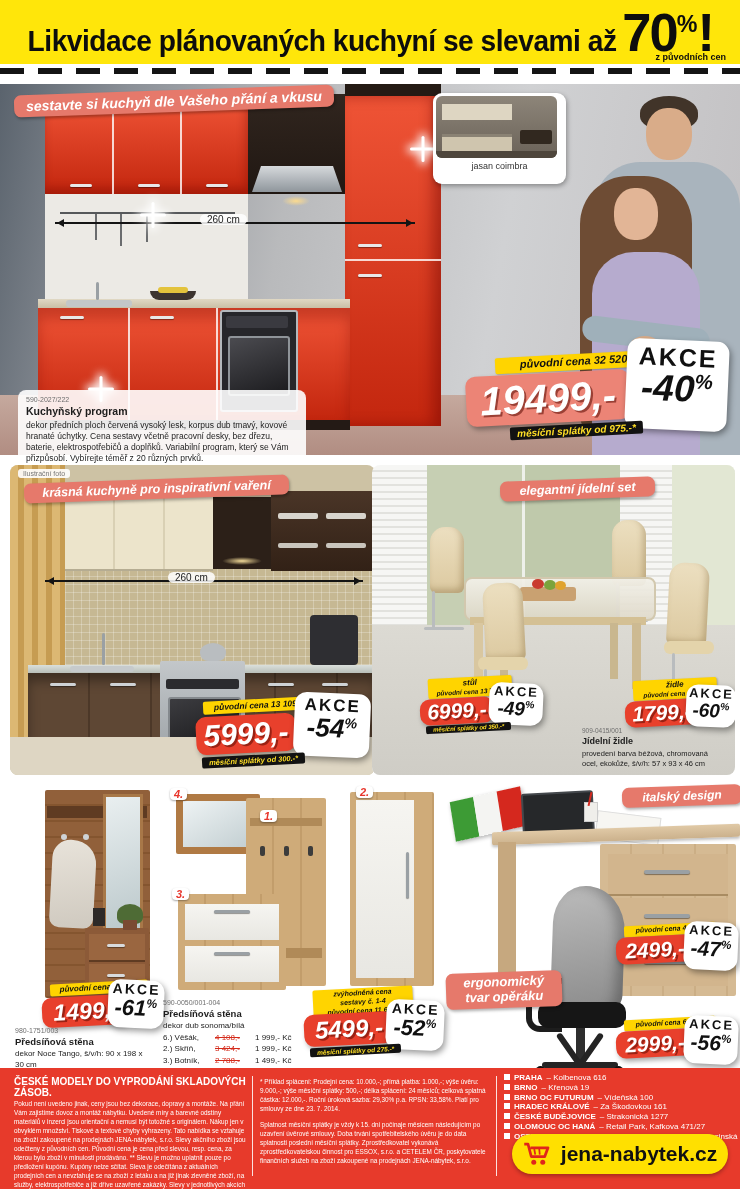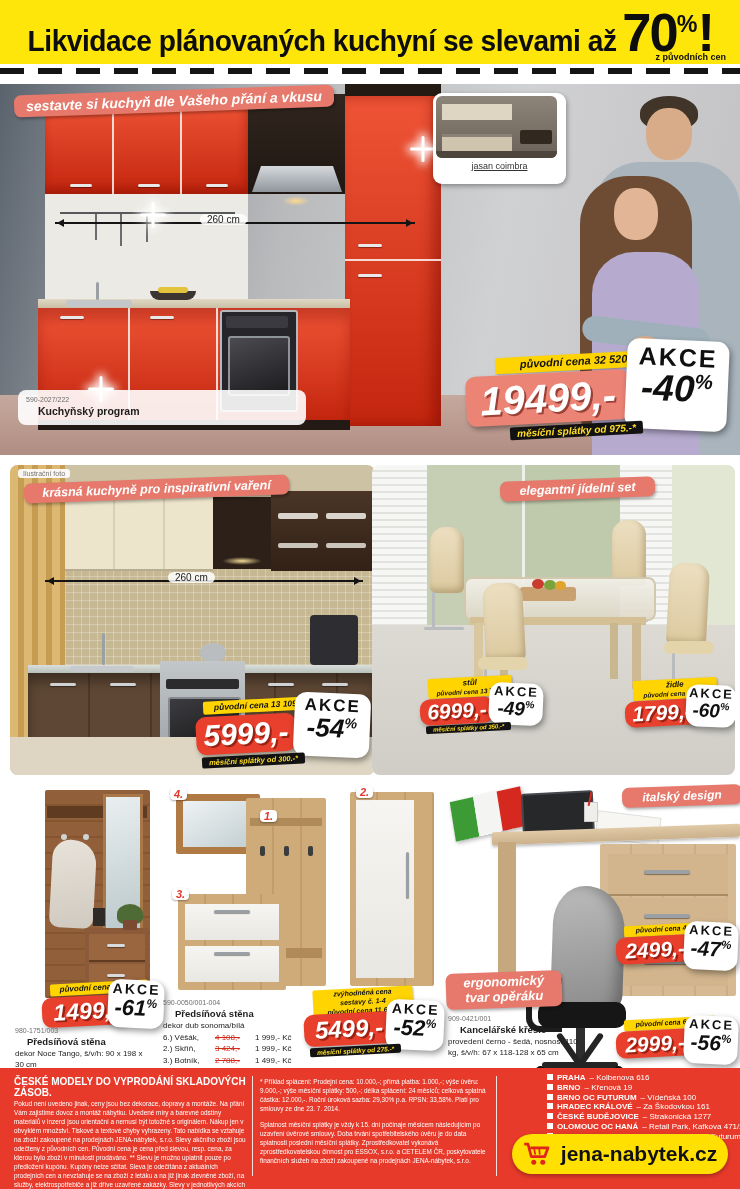--- a/index.html
+++ b/index.html
@@ -33,21 +33,21 @@
   .akce{position:absolute;background:#fff;border-radius:12px;transform:rotate(2.5deg);color:#101010;
         text-align:center;box-shadow:2px 3px 6px rgba(0,0,0,.4);padding:4px 4px;}
   .akce-word{font-weight:bold;letter-spacing:2px;line-height:1.05;}
   .akce-disc{font-weight:bold;font-style:italic;line-height:1.0;white-space:nowrap;}
   .akce-disc sup{font-size:55%;}
   .inst{position:absolute;background:#121212;color:#ffdf26;font-weight:bold;font-style:italic;
         transform:rotate(-3deg);padding:1px 7px;border-radius:2px;white-space:nowrap;}
   .prod{position:absolute;color:#1c1c1c;line-height:1.3;font-size:8.5px;}
   .prod.boxed{background:rgba(255,255,255,.9);border-radius:8px;padding:5px 8px;}
   .code{font-size:7px;color:#6d6d6d;}
-  .name{font-size:10.5px;font-weight:bold;margin:1px 12px;}
+  .name{font-size:10.5px;font-weight:bold;margin:1px 0;}
   .dim{position:absolute;border-top:2px solid #141414;}
   .dim:before,.dim:after{content:"";position:absolute;top:-5px;border:4px solid transparent;}
   .dim:before{left:-2px;border-right:7px solid #141414;}
   .dim:after{right:-2px;border-left:7px solid #141414;}
   .dimlabel{position:absolute;background:rgba(255,255,255,.85);border-radius:8px;padding:0 7px;
             font-size:10px;color:#222;}
   .sparkle{position:absolute;width:26px;height:26px;}
   .sparkle:before,.sparkle:after{content:"";position:absolute;background:#fff;border-radius:2px;
             box-shadow:0 0 8px 3px rgba(255,255,255,.85);}
   .sparkle:before{left:50%;top:0;width:3px;height:100%;transform:translateX(-50%);}
@@ -61,21 +61,21 @@
   .p1-floor{left:0;top:311px;width:740px;height:60px;
             background:linear-gradient(180deg,#c5a99e,#b18d82);}
   .cab{background:linear-gradient(180deg,#ef5436,#c3260e);}
   .doorline{background:rgba(255,255,255,.8);}
   .handle{position:absolute;background:#e8e8e8;border-radius:2px;box-shadow:0 1px 1px rgba(0,0,0,.4);}
 
   
   .vcard{position:absolute;width:127px;height:85px;background:#fff;border-radius:9px;
          box-shadow:1px 2px 5px rgba(0,0,0,.35);padding:3px;}
   .vphoto{width:121px;height:62px;border-radius:6px;overflow:hidden;position:relative;}
-  .vcap{width:100%;text-align:center;font-size:9px;color:#333;margin-top:3px;text-decoration:underline;}
+  .vcap{width:100%;text-align:center;font-size:9px;color:#333;margin-top:3px;}
 
   
   .couple{left:552px;top:0;width:188px;height:371px;overflow:hidden;}
 
   
   .photo2a{left:10px;top:465px;width:365px;height:310px;border-radius:8px;overflow:hidden;
            background:#cdc2a4;}
   .photo2b{left:372px;top:465px;width:363px;height:310px;border-radius:8px;overflow:hidden;
            background:repeating-linear-gradient(180deg,#f6f6f4 0 5px,#e2e2de 5px 7px);}
   .note{position:absolute;background:rgba(255,255,255,.9);border-radius:3px;color:#777;
@@ -105,21 +105,21 @@
   
   .flag{position:absolute;width:72px;height:40px;transform:rotate(-9deg) skewY(-4deg);
         box-shadow:1px 2px 4px rgba(0,0,0,.3);display:flex;}
   .flag>div{flex:1;}
 
   
   .footer{position:absolute;left:0;top:1068px;width:740px;height:121px;background:#e73a2b;color:#fff;}
   .f-title{font-size:10px;font-weight:bold;margin-bottom:2px;}
   .f-text{font-size:6.4px;line-height:1.4;}
   .f-div{position:absolute;width:1px;background:rgba(255,255,255,.85);}
-  .store{display:flex;align-items:baseline;gap:4px;font-size:8px;line-height:1.22;white-space:nowrap;margin-left:43px;}
+  .store{display:flex;align-items:baseline;gap:4px;font-size:8px;line-height:1.22;white-space:nowrap;}
   .store-bullet{width:6px;height:6px;background:#fff;flex:0 0 auto;position:relative;top:0px;}
   .store-name{font-weight:bold;}
   .logo-pill{position:absolute;background:#ffe000;border-radius:21px;display:flex;align-items:center;
              justify-content:center;gap:8px;box-shadow:0 2px 4px rgba(0,0,0,.3);}
   .logo-text{font-size:21px;font-weight:bold;color:#111;}
 </style>
 </head>
 <body>
 
 <div class="page">
@@ -217,20 +217,21 @@
     <div class="panelR panel-salmon" style="left:466px;top:289px;width:164px;height:50px;font-size:40px;">19499,-</div>
     <div class="akce" style="left:626px;top:256px;width:94px;height:82px;">
       <div class="akce-word" style="font-size:25px;">AKCE</div>
       <div class="akce-disc" style="font-size:37px;"><span>-40</span><sup>%</sup></div>
     </div>
     <div class="inst" style="left:510px;top:340px;font-size:10px;">měsíční splátky od 975.-*</div>
 
     <div class="prod boxed" style="left:18px;top:306px;width:272px;">
       <div class="code">590-2027/222</div>
       <div class="name">Kuchyňský program</div>
+      <div class="desc">dekor předních ploch červená vysoký lesk, korpus dub tmavý, kovové hranaté úchytky. Cena sestavy včetně pracovní desky, bez dřezu, baterie, elektrospotřebičů a doplňků. Variabilní program, který se Vám přizpůsobí. Vybírejte téměř z 20 různých prvků.</div>
     </div>
   </div>
 
   <div class="photo2a abs">
     <div class="abs" style="left:0;top:0;width:55px;height:272px;
          background:repeating-linear-gradient(90deg,#dcb873 0 8px,#c69c52 8px 14px);"></div>
     <div class="abs mosaic" style="left:55px;top:95px;width:310px;height:110px;"></div>
     <div class="abs wood-cream" style="left:55px;top:32px;width:148px;height:72px;
          border-bottom:2px solid #b5ac92;"></div>
     <div class="abs" style="left:203px;top:32px;width:58px;height:72px;background:#2c2018;"></div>
@@ -325,20 +326,25 @@
     <div class="inst" style="left:54px;top:259px;font-size:6px;">měsíční splátky od 350.-*</div>
 
     <div class="tagY" style="left:261px;top:214px;width:70px;font-size:6.5px;">
       <div style="font-size:8px;">židle</div>
       <div>původní cena 4 499.-</div>
     </div>
     <div class="panelR" style="left:253px;top:235px;width:74px;height:26px;font-size:21px;">1799,-</div>
     <div class="akce" style="left:314px;top:220px;width:46px;height:38px;padding:2px;">
       <div class="akce-word" style="font-size:13px;">AKCE</div>
       <div class="akce-disc" style="font-size:19px;"><span>-60</span><sup>%</sup></div>
+    </div>
+    <div class="prod" style="left:210px;top:262px;width:140px;font-size:7.5px;">
+      <div class="code" style="font-size:6.5px;">909-0415/001</div>
+      <div class="name" style="font-size:9px;">Jídelní židle</div>
+      <div class="desc">provedení barva béžová, chromovaná ocel, ekokůže, š/v/h: 57 x 93 x 46 cm</div>
     </div>
   </div>
 
   <div class="abs" style="left:15px;top:788px;width:150px;height:225px;">
     <div class="abs noce" style="left:30px;top:2px;width:105px;height:208px;border-radius:2px;"></div>
     <div class="abs" style="left:32px;top:18px;width:100px;height:12px;background:#5f3b22;"></div>
     <div class="abs" style="left:88px;top:6px;width:34px;height:150px;
          background:linear-gradient(160deg,#e9eff0,#b5c3c6);border:3px solid #a87848;"></div>
     <div class="abs" style="left:46px;top:46px;width:6px;height:6px;background:#cfd3d6;border-radius:50%;"></div>
     <div class="abs" style="left:68px;top:46px;width:6px;height:6px;background:#cfd3d6;border-radius:50%;"></div>
@@ -472,25 +478,20 @@
   </div>
 
   <div class="tagY" style="left:624px;top:924px;width:78px;font-size:7px;">původní cena 4 794.-</div>
   <div class="panelR" style="left:616px;top:936px;width:78px;height:27px;font-size:21px;">2499,-</div>
   <div class="akce" style="left:684px;top:922px;width:50px;height:44px;padding:2px;">
     <div class="akce-word" style="font-size:13px;">AKCE</div>
     <div class="akce-disc" style="font-size:21px;"><span>-47</span><sup>%</sup></div>
   </div>
 
   <div class="ribbon" style="left:446px;top:972px;width:96px;font-size:13px;line-height:1.15;">ergonomický tvar opěráku</div>
-  <div class="prod" style="left:448px;top:1014px;width:140px;font-size:8px;">
-    <div class="code">909-0421/001</div>
-    <div class="name" style="font-size:9.5px;">Kancelářské křeslo</div>
-    <div class="desc">provedení černo - šedá, nosnost 110 kg, š/v/h: 67 x 118-128 x 65 cm</div>
-  </div>
   <div class="tagY" style="left:624px;top:1018px;width:78px;font-size:7px;">původní cena 6 899.-</div>
   <div class="panelR" style="left:616px;top:1030px;width:78px;height:27px;font-size:21px;">2999,-</div>
   <div class="akce" style="left:684px;top:1016px;width:50px;height:44px;padding:2px;">
     <div class="akce-word" style="font-size:13px;">AKCE</div>
     <div class="akce-disc" style="font-size:21px;"><span>-56</span><sup>%</sup></div>
   </div>
 
   <div class="footer">
     <div class="abs" style="left:14px;top:8px;width:232px;">
       <div class="f-title">ČESKÉ MODELY DO VYPRODÁNÍ SKLADOVÝCH ZÁSOB.</div>

